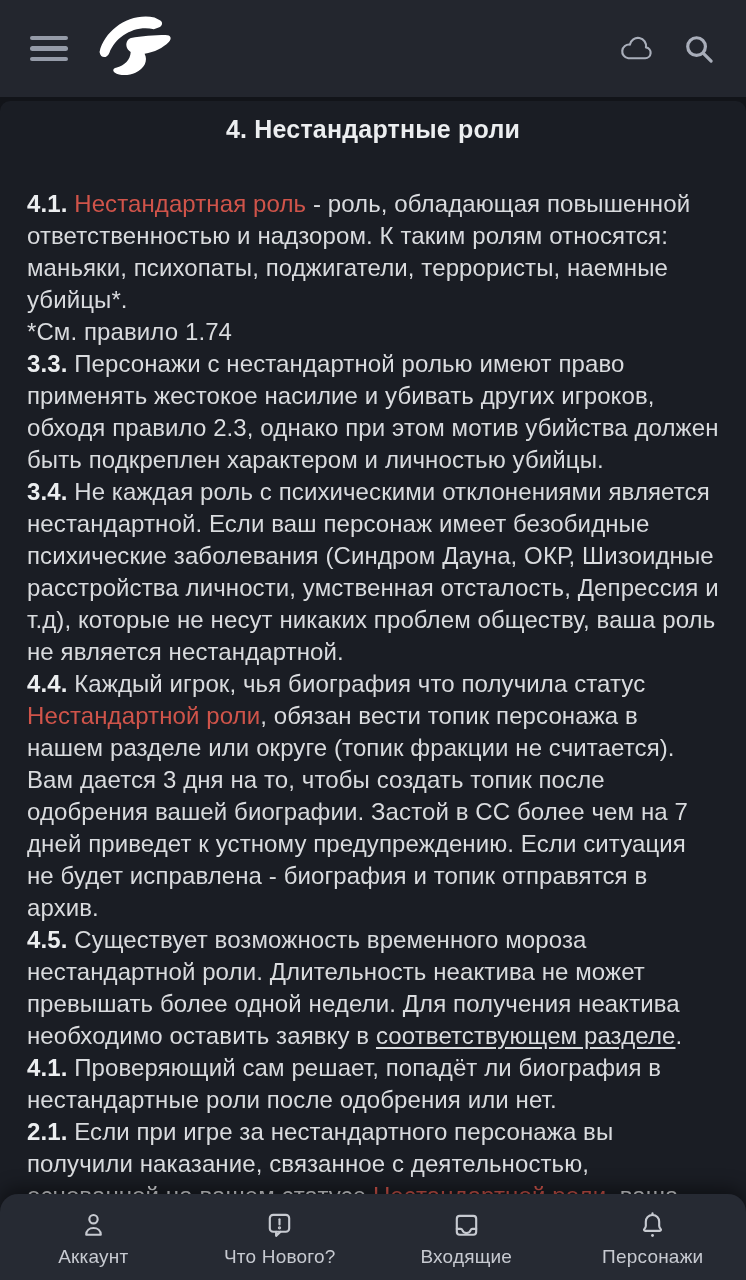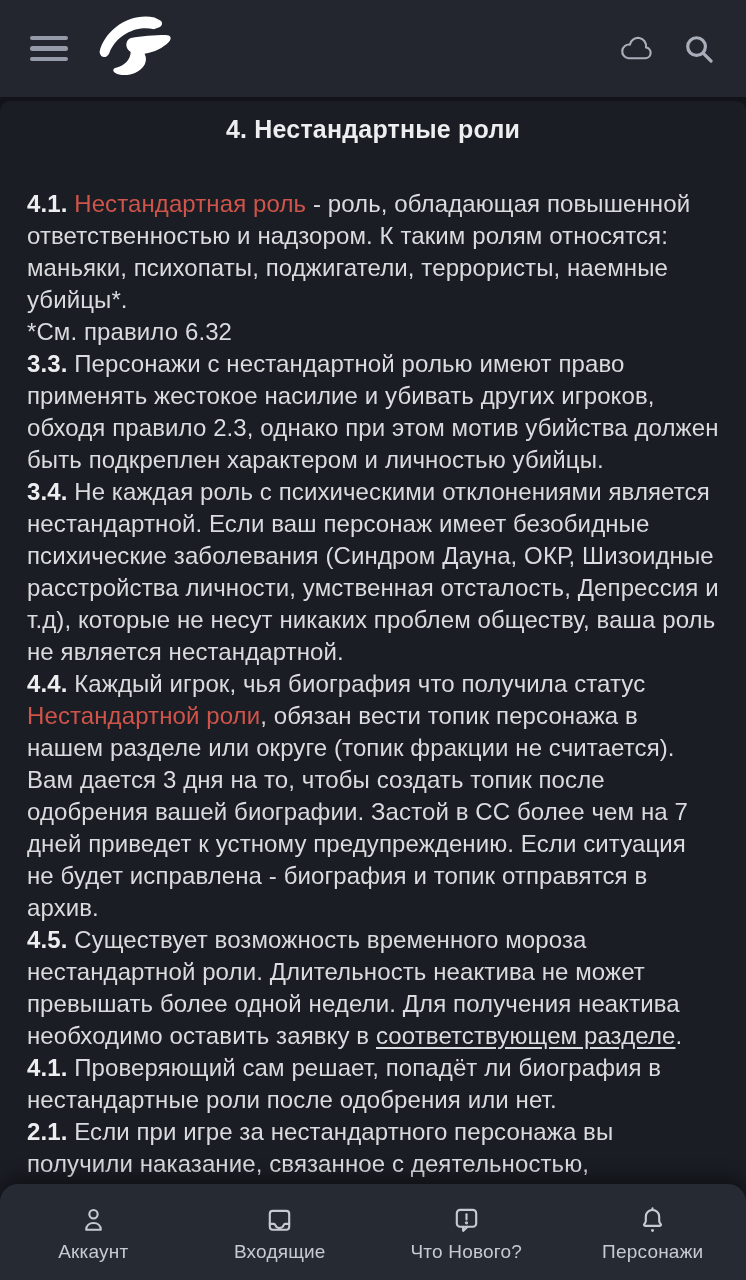--- a/index.html
+++ b/index.html
@@ -39,21 +39,21 @@
     color:var(--title,#eceef0); letter-spacing:.2px;
     margin-bottom:44px;
   }
   .rules { font-size:24px; line-height:32px; color:var(--text,#d9dbde); letter-spacing:.1px;margin-top:28px; }
   .rules p { margin:0; }
   .seg-bold { font-weight:700; color:var(--title,#eceef0); }
   .seg-red  { color:var(--accent-red,#d0544a); }
   .seg-link { color:var(--text,#d9dbde); text-decoration:underline; text-underline-offset:3px; cursor:pointer; }
   
   .bottom-nav {
-    position:absolute; left:0; right:0; bottom:0; height:96px;
+    position:absolute; left:0; right:0; bottom:0; height:86px;
     background:var(--nav-bg,#262a33);
     border-radius:18px 18px 0 0;
     box-shadow:0 -6px 18px rgba(0,0,0,.45);
     display:grid; grid-template-columns:repeat(4,1fr);
   }
   .nav-item {
     background:none; border:none; cursor:pointer;
     display:flex; flex-direction:column; align-items:center; justify-content:center;
     gap:5px; padding-top:3px; color:var(--nav-fg,#c7cad1);
   }
@@ -91,21 +91,21 @@
           <line x1="17.6" y1="17.6" x2="24" y2="24"></line>
         </svg>
       </button>
     </div>
   </header>
 
   <main class="content">
     <h1 class="page-title">4. Нестандартные роли</h1>
     <div class="rules">
         <p><span class="seg-bold">4.1. </span><span class="seg-red">Нестандартная роль</span><span class="seg-normal"> - роль, обладающая повышенной ответственностью и надзором. К таким ролям относятся: маньяки, психопаты, поджигатели, террористы, наемные убийцы*.</span></p>
-        <p><span class="seg-normal">*См. правило 6.32</span></p>
+        <p><span class="seg-normal">*См. правило 1.74</span></p>
         <p><span class="seg-bold">3.3. </span><span class="seg-normal">Персонажи с нестандартной ролью имеют право применять жестокое насилие и убивать других игроков, обходя правило 2.3, однако при этом мотив убийства должен быть подкреплен характером и личностью убийцы.</span></p>
         <p><span class="seg-bold">3.4. </span><span class="seg-normal">Не каждая роль с психическими отклонениями является нестандартной. Если ваш персонаж имеет безобидные психические заболевания (Синдром Дауна, ОКР, Шизоидные расстройства личности, умственная отсталость, Депрессия и т.д), которые не несут никаких проблем обществу, ваша роль не является нестандартной.</span></p>
         <p><span class="seg-bold">4.4. </span><span class="seg-normal">Каждый игрок, чья биография что получила статус </span><span class="seg-red">Нестандартной роли</span><span class="seg-normal">, обязан вести топик персонажа в нашем разделе или округе (топик фракции не считается). Вам дается 3 дня на то, чтобы создать топик после одобрения вашей биографии. Застой в СС более чем на 7 дней приведет к устному предупреждению. Если ситуация не будет исправлена - биография и топик отправятся в архив.</span></p>
         <p><span class="seg-bold">4.5. </span><span class="seg-normal">Существует возможность временного мороза нестандартной роли. Длительность неактива не может превышать более одной недели. Для получения неактива необходимо оставить заявку в </span><a href="#" class="seg-link">соответствующем разделе</a><span class="seg-normal">.</span></p>
         <p><span class="seg-bold">4.1. </span><span class="seg-normal">Проверяющий сам решает, попадёт ли биография в нестандартные роли после одобрения или нет.</span></p>
         <p><span class="seg-bold">2.1. </span><span class="seg-normal">Если при игре за нестандартного персонажа вы получили наказание, связанное с деятельностью, основанной на вашем статусе </span><span class="seg-red">Нестандартной роли</span><span class="seg-normal">, ваша</span></p>
       </div>
   </main>
 
   <nav class="bottom-nav">
@@ -113,34 +113,34 @@
     <button class="nav-item">
       <svg viewBox="0 0 32 32" fill="none" stroke="currentColor" stroke-width="2.2" stroke-linecap="round" stroke-linejoin="round">
         <circle cx="16" cy="9.5" r="4.3"></circle>
         <path d="M8.5 25.5 h15 c0 -4.6 -3.3 -6.9 -7.5 -6.9 s-7.5 2.3 -7.5 6.9 z"></path>
       </svg>
       <span class="nav-label">Аккаунт</span>
     </button>
 
     <button class="nav-item">
       <svg viewBox="0 0 32 32" fill="none" stroke="currentColor" stroke-width="2.2" stroke-linecap="round" stroke-linejoin="round">
-        <rect x="6" y="6" width="20" height="19.5" rx="3"></rect>
-        <path d="M6 19.5 h4.1 c.9 0 1.3 .5 1.6 1.2 a4.5 4.5 0 0 0 8.6 0 c.3 -.7 .7 -1.2 1.6 -1.2 H26"></path>
-      </svg>
-      <span class="nav-label">Входящие</span>
-    </button>
-
-    <button class="nav-item">
-      <svg viewBox="0 0 32 32" fill="none" stroke="currentColor" stroke-width="2.2" stroke-linecap="round" stroke-linejoin="round">
         <rect x="6" y="5" width="20" height="17.5" rx="3.5"></rect>
         <path d="M12.5 22.5 v4.2 l4.6 -4.2"></path>
         <line x1="16" y1="9.5" x2="16" y2="15"></line>
         <circle cx="16" cy="18.4" r="0.6" fill="currentColor"></circle>
       </svg>
       <span class="nav-label">Что Нового?</span>
+    </button>
+
+    <button class="nav-item">
+      <svg viewBox="0 0 32 32" fill="none" stroke="currentColor" stroke-width="2.2" stroke-linecap="round" stroke-linejoin="round">
+        <rect x="6" y="6" width="20" height="19.5" rx="3"></rect>
+        <path d="M6 19.5 h4.1 c.9 0 1.3 .5 1.6 1.2 a4.5 4.5 0 0 0 8.6 0 c.3 -.7 .7 -1.2 1.6 -1.2 H26"></path>
+      </svg>
+      <span class="nav-label">Входящие</span>
     </button>
 
     <button class="nav-item">
       <svg viewBox="0 0 32 32" fill="none" stroke="currentColor" stroke-width="2.2" stroke-linecap="round" stroke-linejoin="round">
         <line x1="16" y1="3.5" x2="16" y2="5.2"></line>
         <path d="M16 5.2 c-4.2 0 -6.9 3 -6.9 6.9 v4.4 c0 1.2 -.6 2.1 -1.5 3 -.8 .8 -.3 2 .9 2 h15 c1.2 0 1.7 -1.2 .9 -2 -.9 -.9 -1.5 -1.8 -1.5 -3 v-4.4 c0 -3.9 -2.7 -6.9 -6.9 -6.9 z"></path>
         <circle cx="16" cy="26.3" r="1.5" fill="currentColor" stroke="none"></circle>
       </svg>
       <span class="nav-label">Персонажи</span>
     </button>

